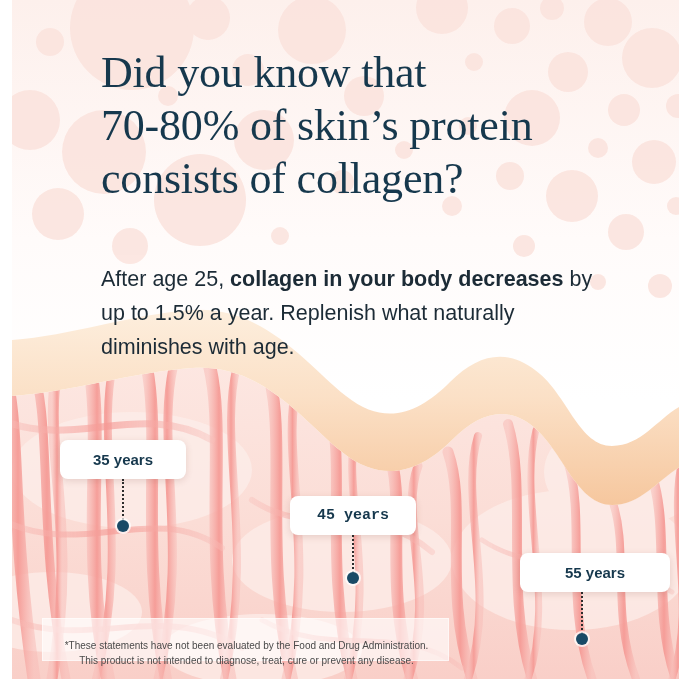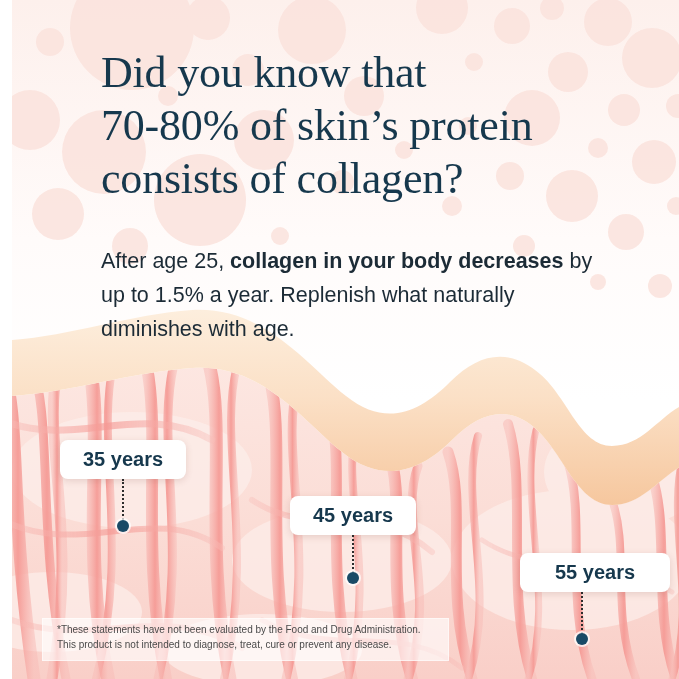--- a/index.html
+++ b/index.html
@@ -30,39 +30,39 @@
     line-height:53px;
     letter-spacing:-0.2px;
     color:#16384d;
     white-space:pre-line;
     z-index:20;
   }
 
   
   .body-copy{
     position:absolute;
-    left:89px; top:222px;
+    left:89px; top:240px;
     width:520px;
     font-family:"Liberation Sans",sans-serif;
     font-size:21.5px;
     line-height:34px;
     color:#1c2b36;
     z-index:20;
   }
   .body-copy b{font-weight:bold;}
 
   
   .callout{position:absolute;z-index:30;}
   .callout-box{
     position:absolute;
     left:0;top:0;
     background:#ffffff;
     border-radius:8px;
     box-shadow:0 2px 7px rgba(120,60,50,.16);
-    font-size:20px;
+    font-size:15px;
     font-weight:bold;
     color:#16384d;
     display:flex;
     align-items:center;
     justify-content:center;
     white-space:nowrap;
   }
   .leader{
     position:absolute;
     width:0;
@@ -77,26 +77,27 @@
   }
 
   
   .footnote{
     position:absolute;
     left:30px; top:618px;
     width:407px; height:43px;
     background:rgba(255,255,255,.62);
     border:1px solid rgba(255,255,255,.55);
     box-sizing:border-box;
-    padding:4px 12px 0 14px;
+    padding:20px 12px 0 14px;
     font-size:10px;
     line-height:14.5px;
     color:#4a4a4a;
     white-space:pre-line;
     z-index:30;
+    text-align:center;
   }
 </style>
 </head>
 <body>
 
 <div id="stage">
 
   <svg id="art" viewBox="0 0 679 679" preserveAspectRatio="none">
     <defs>
       <linearGradient id="gBandV" x1="0" y1="0" x2="0" y2="1">
@@ -250,21 +251,21 @@
 
   <p class="body-copy"><span>After age 25, </span><b>collagen in your body decreases</b><span> by up to 1.5% a year. Replenish what naturally diminishes with age.</span></p>
 
   <div class="callout">
     <div class="callout-box" id="cb0" style="left: 48px; top: 440px; width: 126px; height: 39px;">35 years</div>
     <div class="leader" id="cl0" style="left: 110px; top: 479px; height: 45px;"></div>
     <div class="leader-dot" id="cd0" style="left: 105px; top: 520px;"></div>
   </div>
 
   <div class="callout">
-    <div class="callout-box" id="cb1" style="left: 278px; top: 496px; width: 126px; height: 39px;">45 years</div>
+    <div class="callout-box" id="cb1" style="left: 278px; top: 496px; width: 126px; height: 39px; font-family: Liberation Mono, monospace;">45 years</div>
     <div class="leader" id="cl1" style="left: 340px; top: 535px; height: 42px;"></div>
     <div class="leader-dot" id="cd1" style="left: 335px; top: 572px;"></div>
   </div>
 
   <div class="callout">
     <div class="callout-box" id="cb2" style="left: 508px; top: 553px; width: 150px; height: 39px;">55 years</div>
     <div class="leader" id="cl2" style="left: 569px; top: 592px; height: 46px;"></div>
     <div class="leader-dot" id="cd2" style="left: 564px; top: 633px;"></div>
   </div>
 

